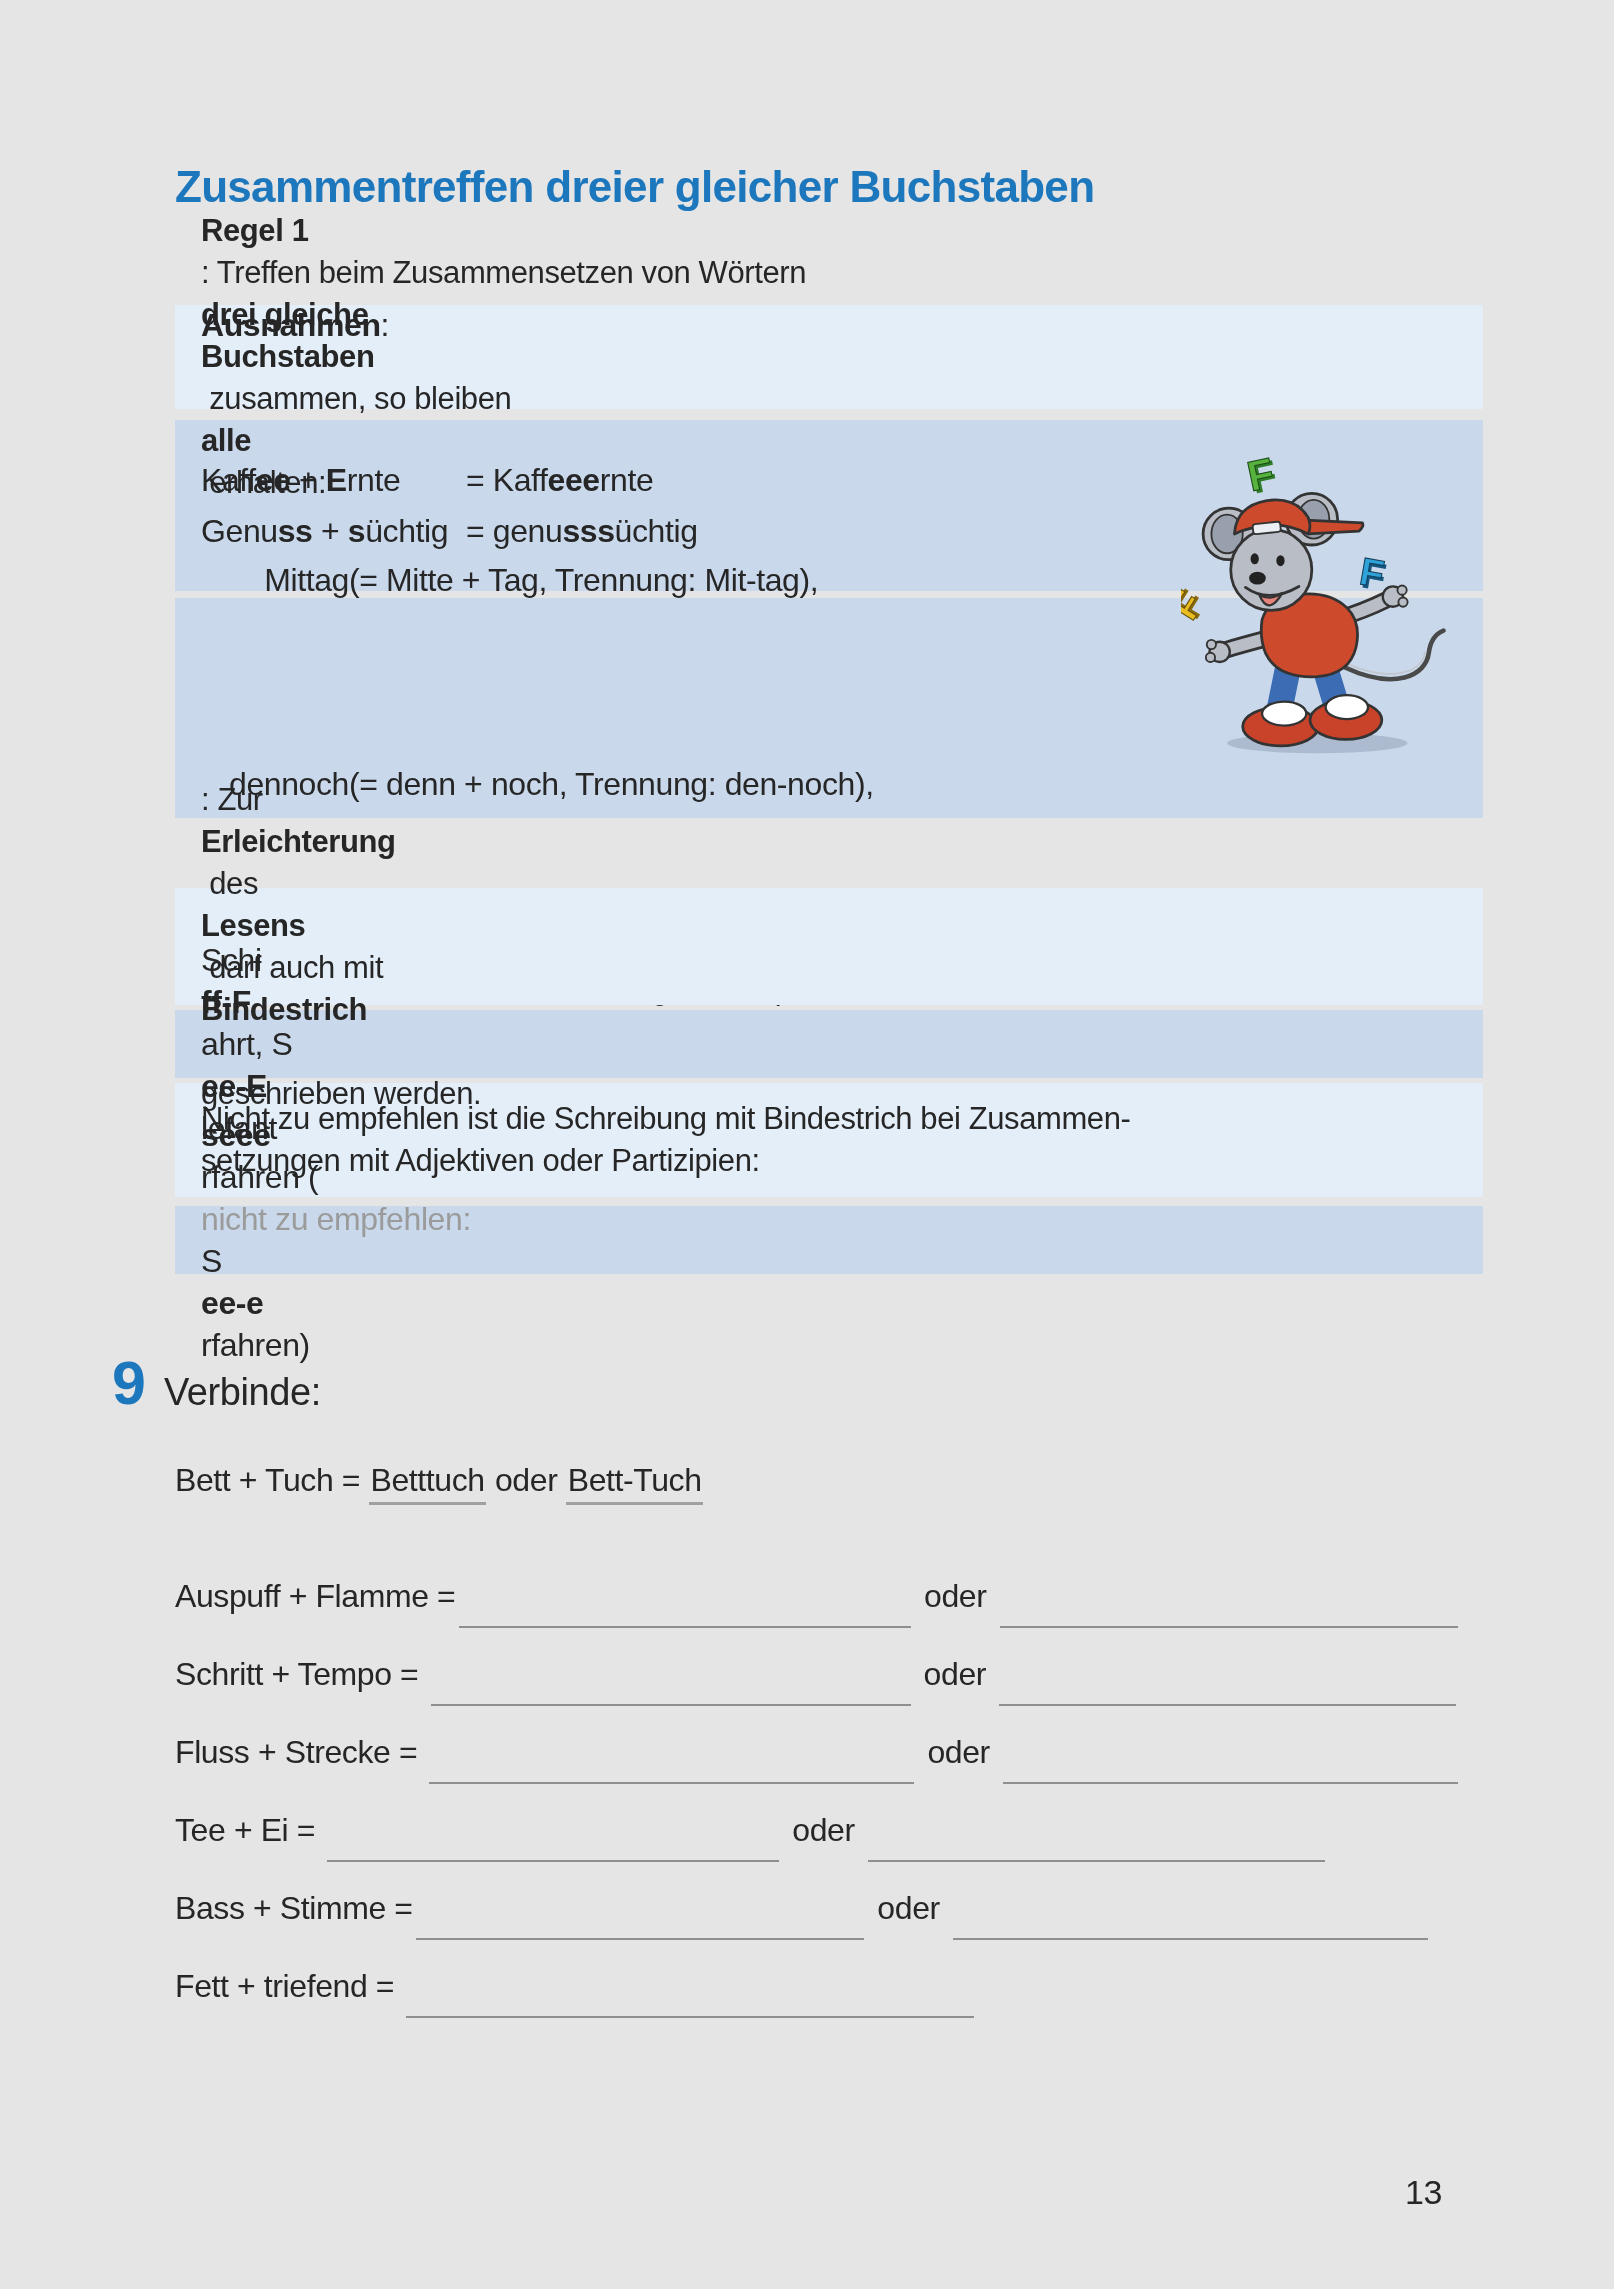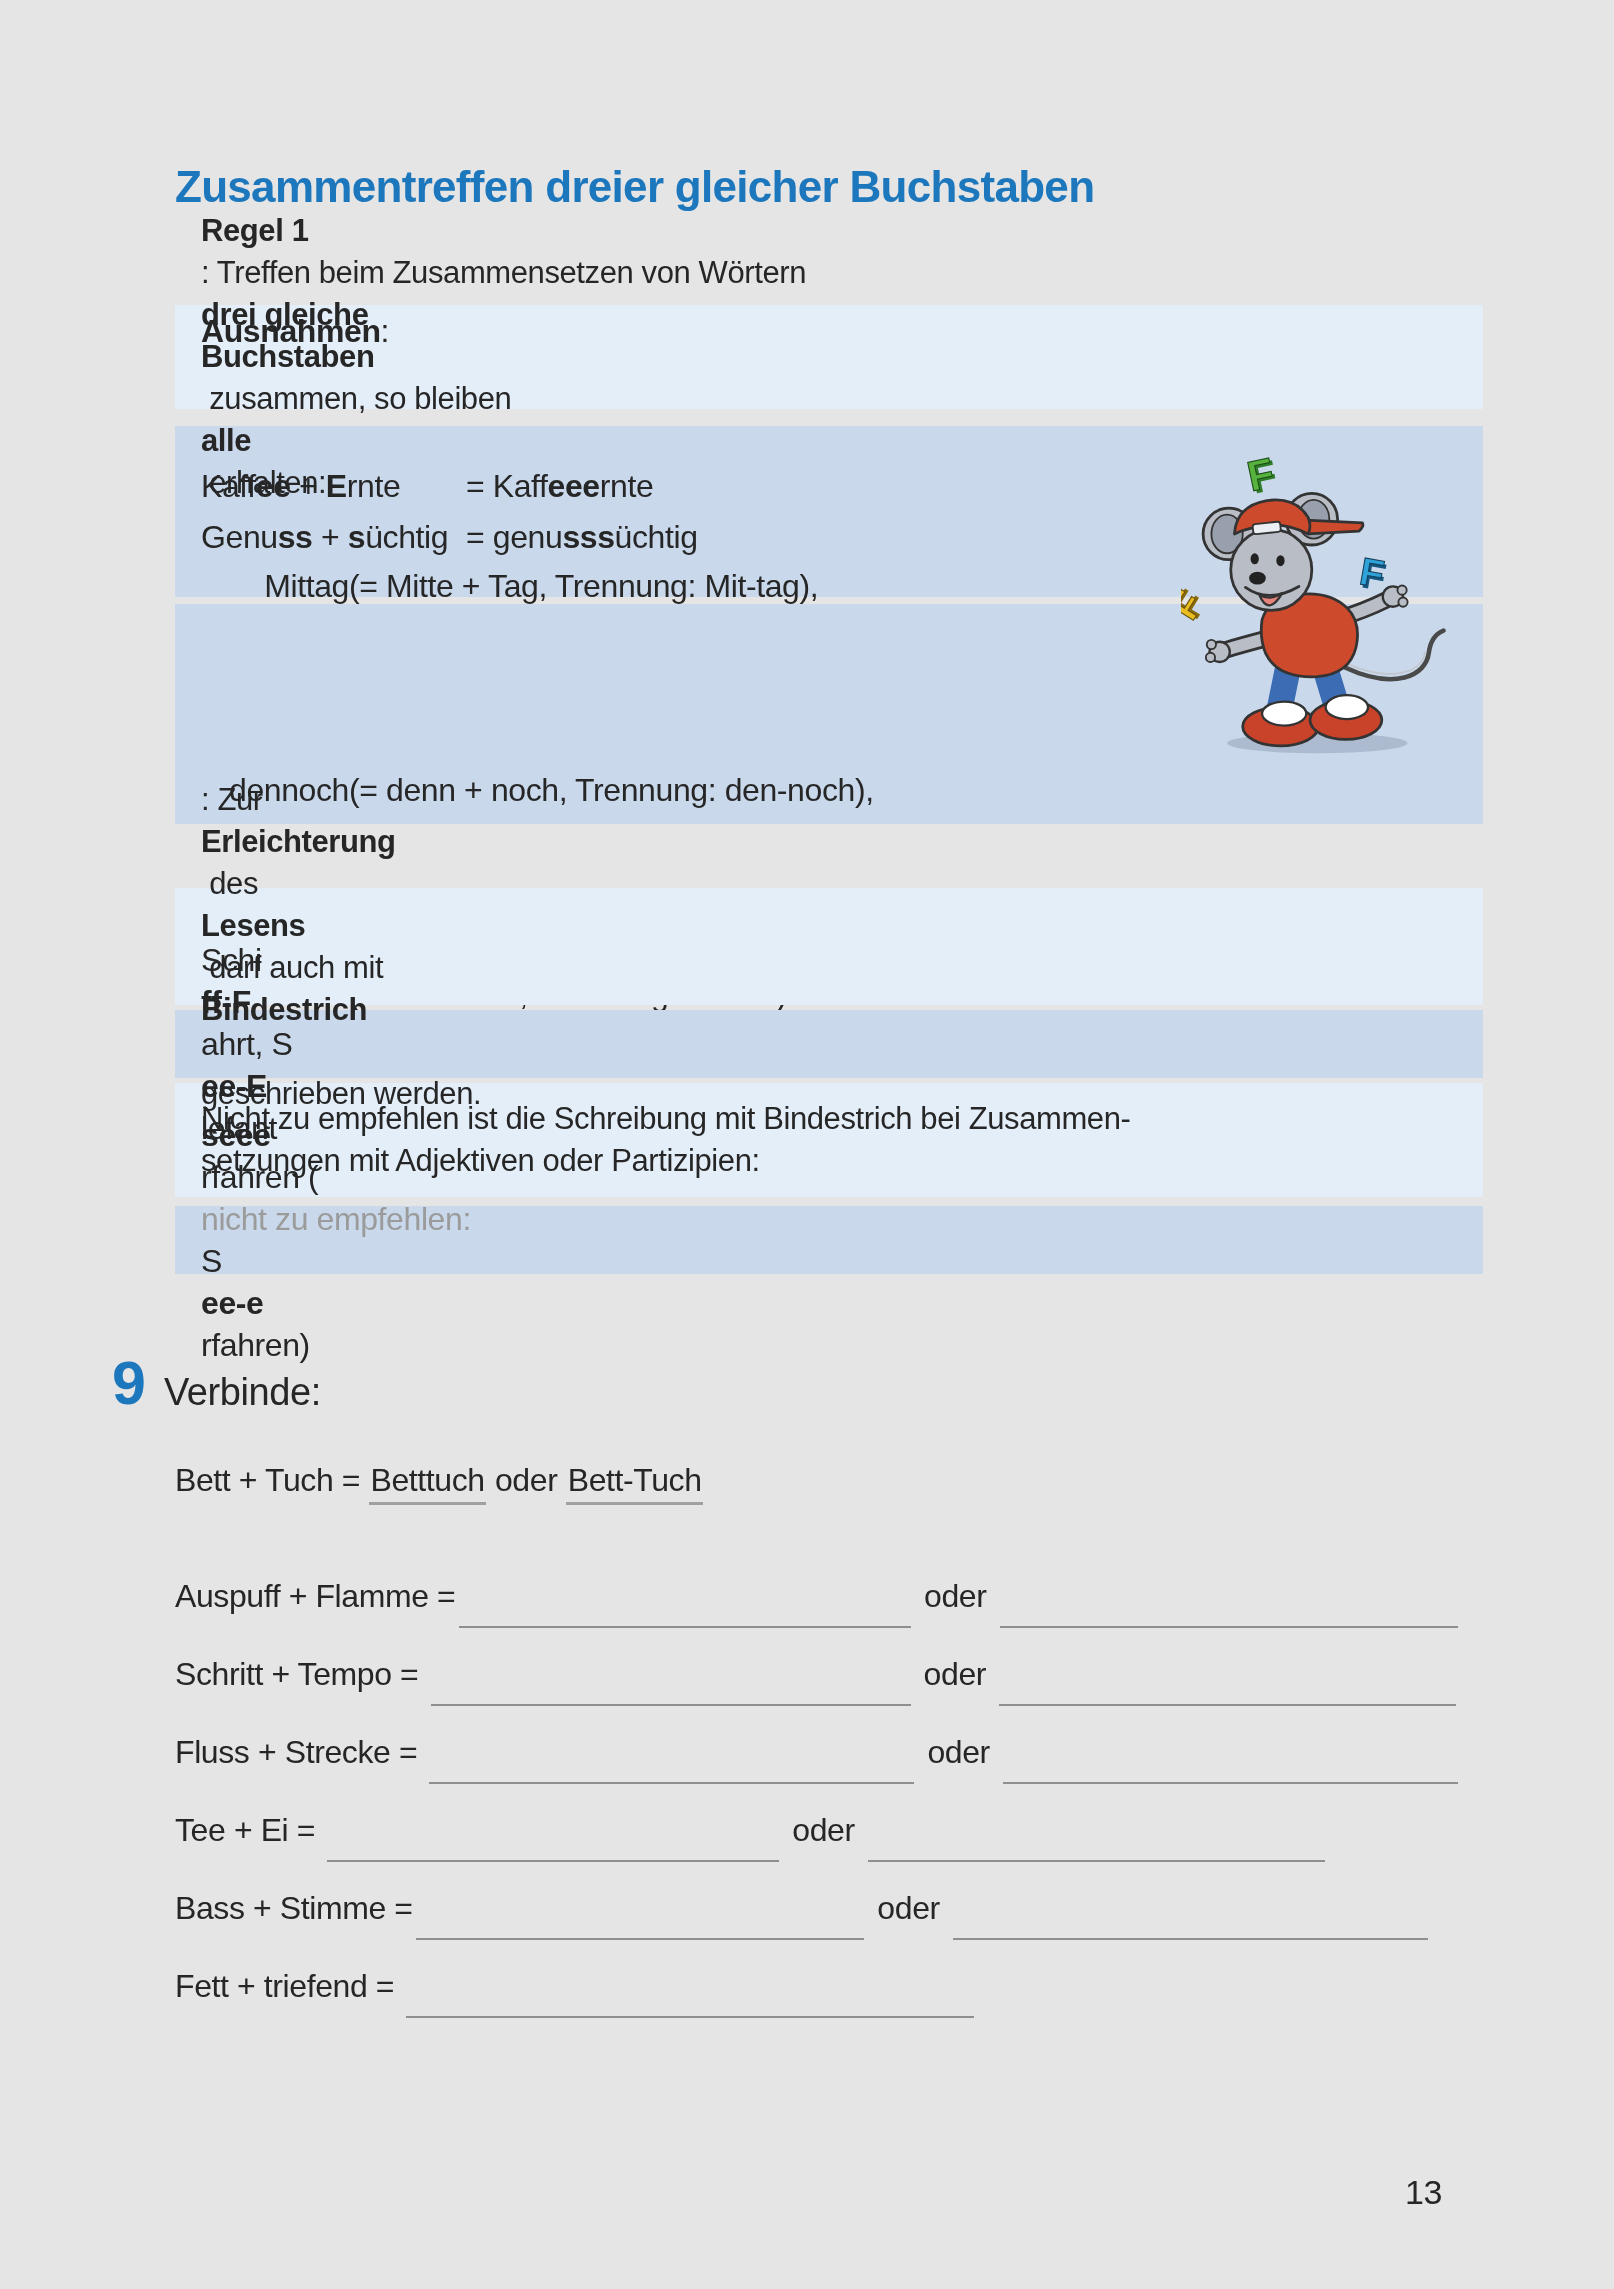--- a/index.html
+++ b/index.html
@@ -24,21 +24,21 @@
   .box2{top:888px;}
   .band{
     box-sizing:border-box;width:100%;
     padding:0 26px;
     display:flex;flex-direction:column;justify-content:center;
     font-size:31px;line-height:42px;
     white-space:pre-wrap;
   }
   .band.light{background:#e4eef9;}
   .band.dark{background:#c9d9eb;}
-  .box1 .statement{height:104px;margin-bottom:17px;}
+  .box1 .statement{height:104px;margin-bottom:11px;}
   .box1 .examples{height:171px;margin-bottom:6.5px;font-size:32px;line-height:51px;}
   .box1 .exceptions{height:220px;font-size:32px;line-height:51px;}
   .box2 .statement{height:117px;margin-bottom:4.6px;}
   .box2 .examples1{height:68px;margin-bottom:5.5px;font-size:32px;}
   .box2 .note{height:114px;margin-bottom:9px;}
   .box2 .examples2{height:68px;font-size:32px;}
   .ex-line{display:flex;}
   .ex-left{display:inline-block;width:265px;flex:0 0 265px;}
   .exc-row{display:flex;text-align:right;}
   .exc-word{display:inline-block;width:148px;flex:0 0 148px;}

